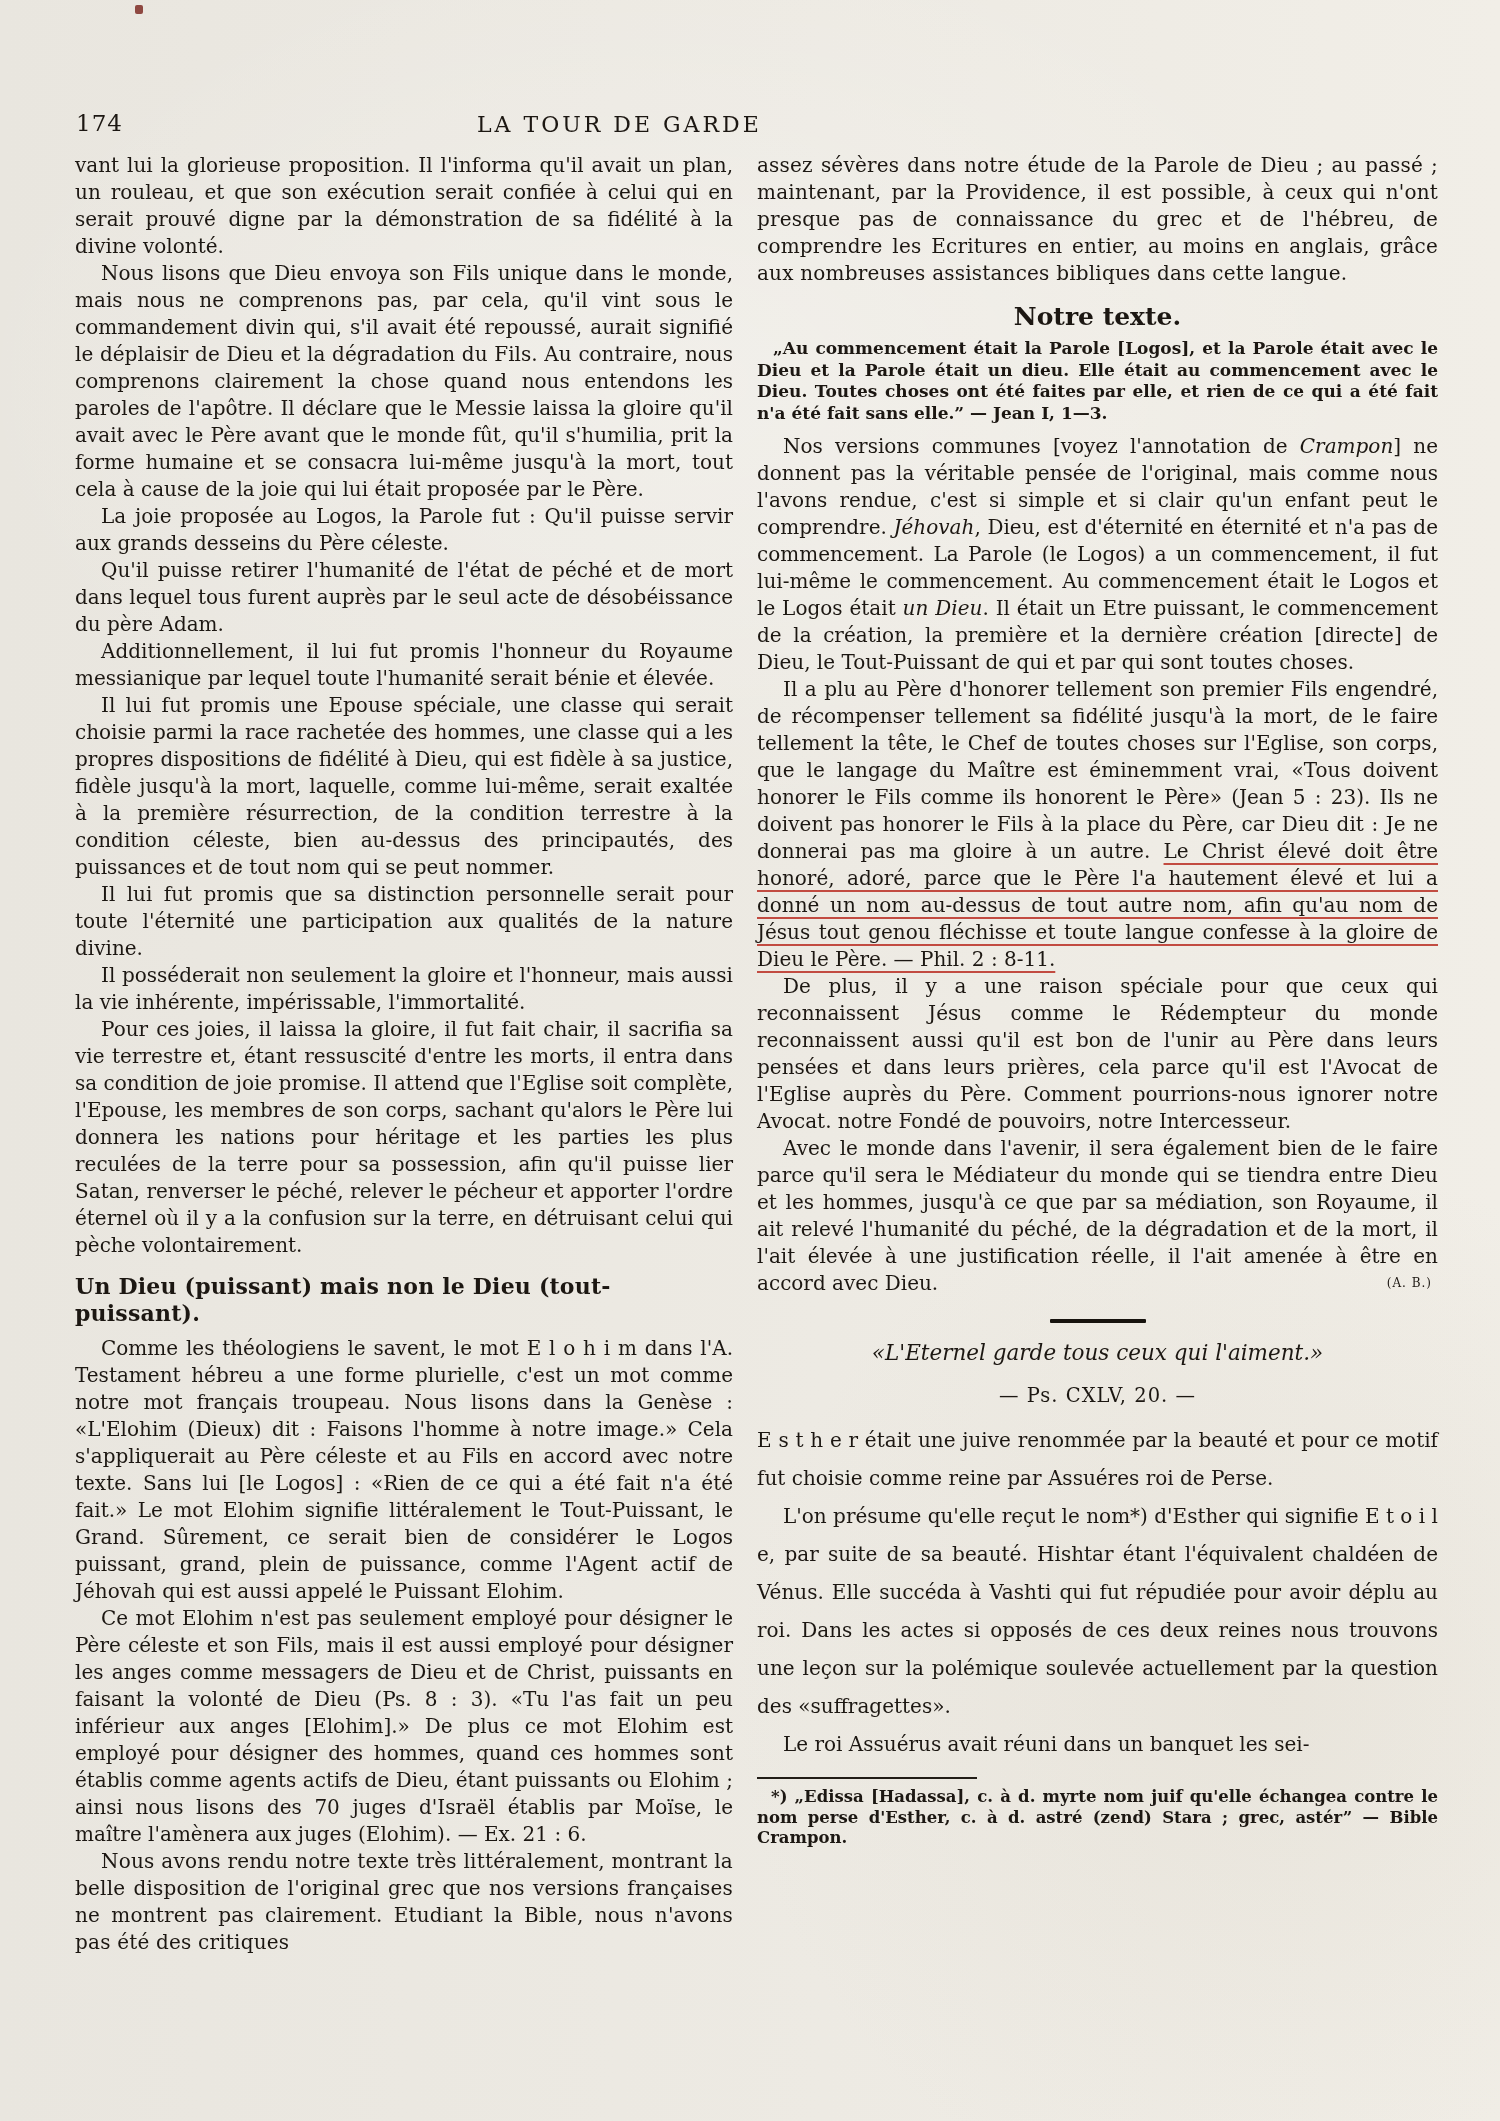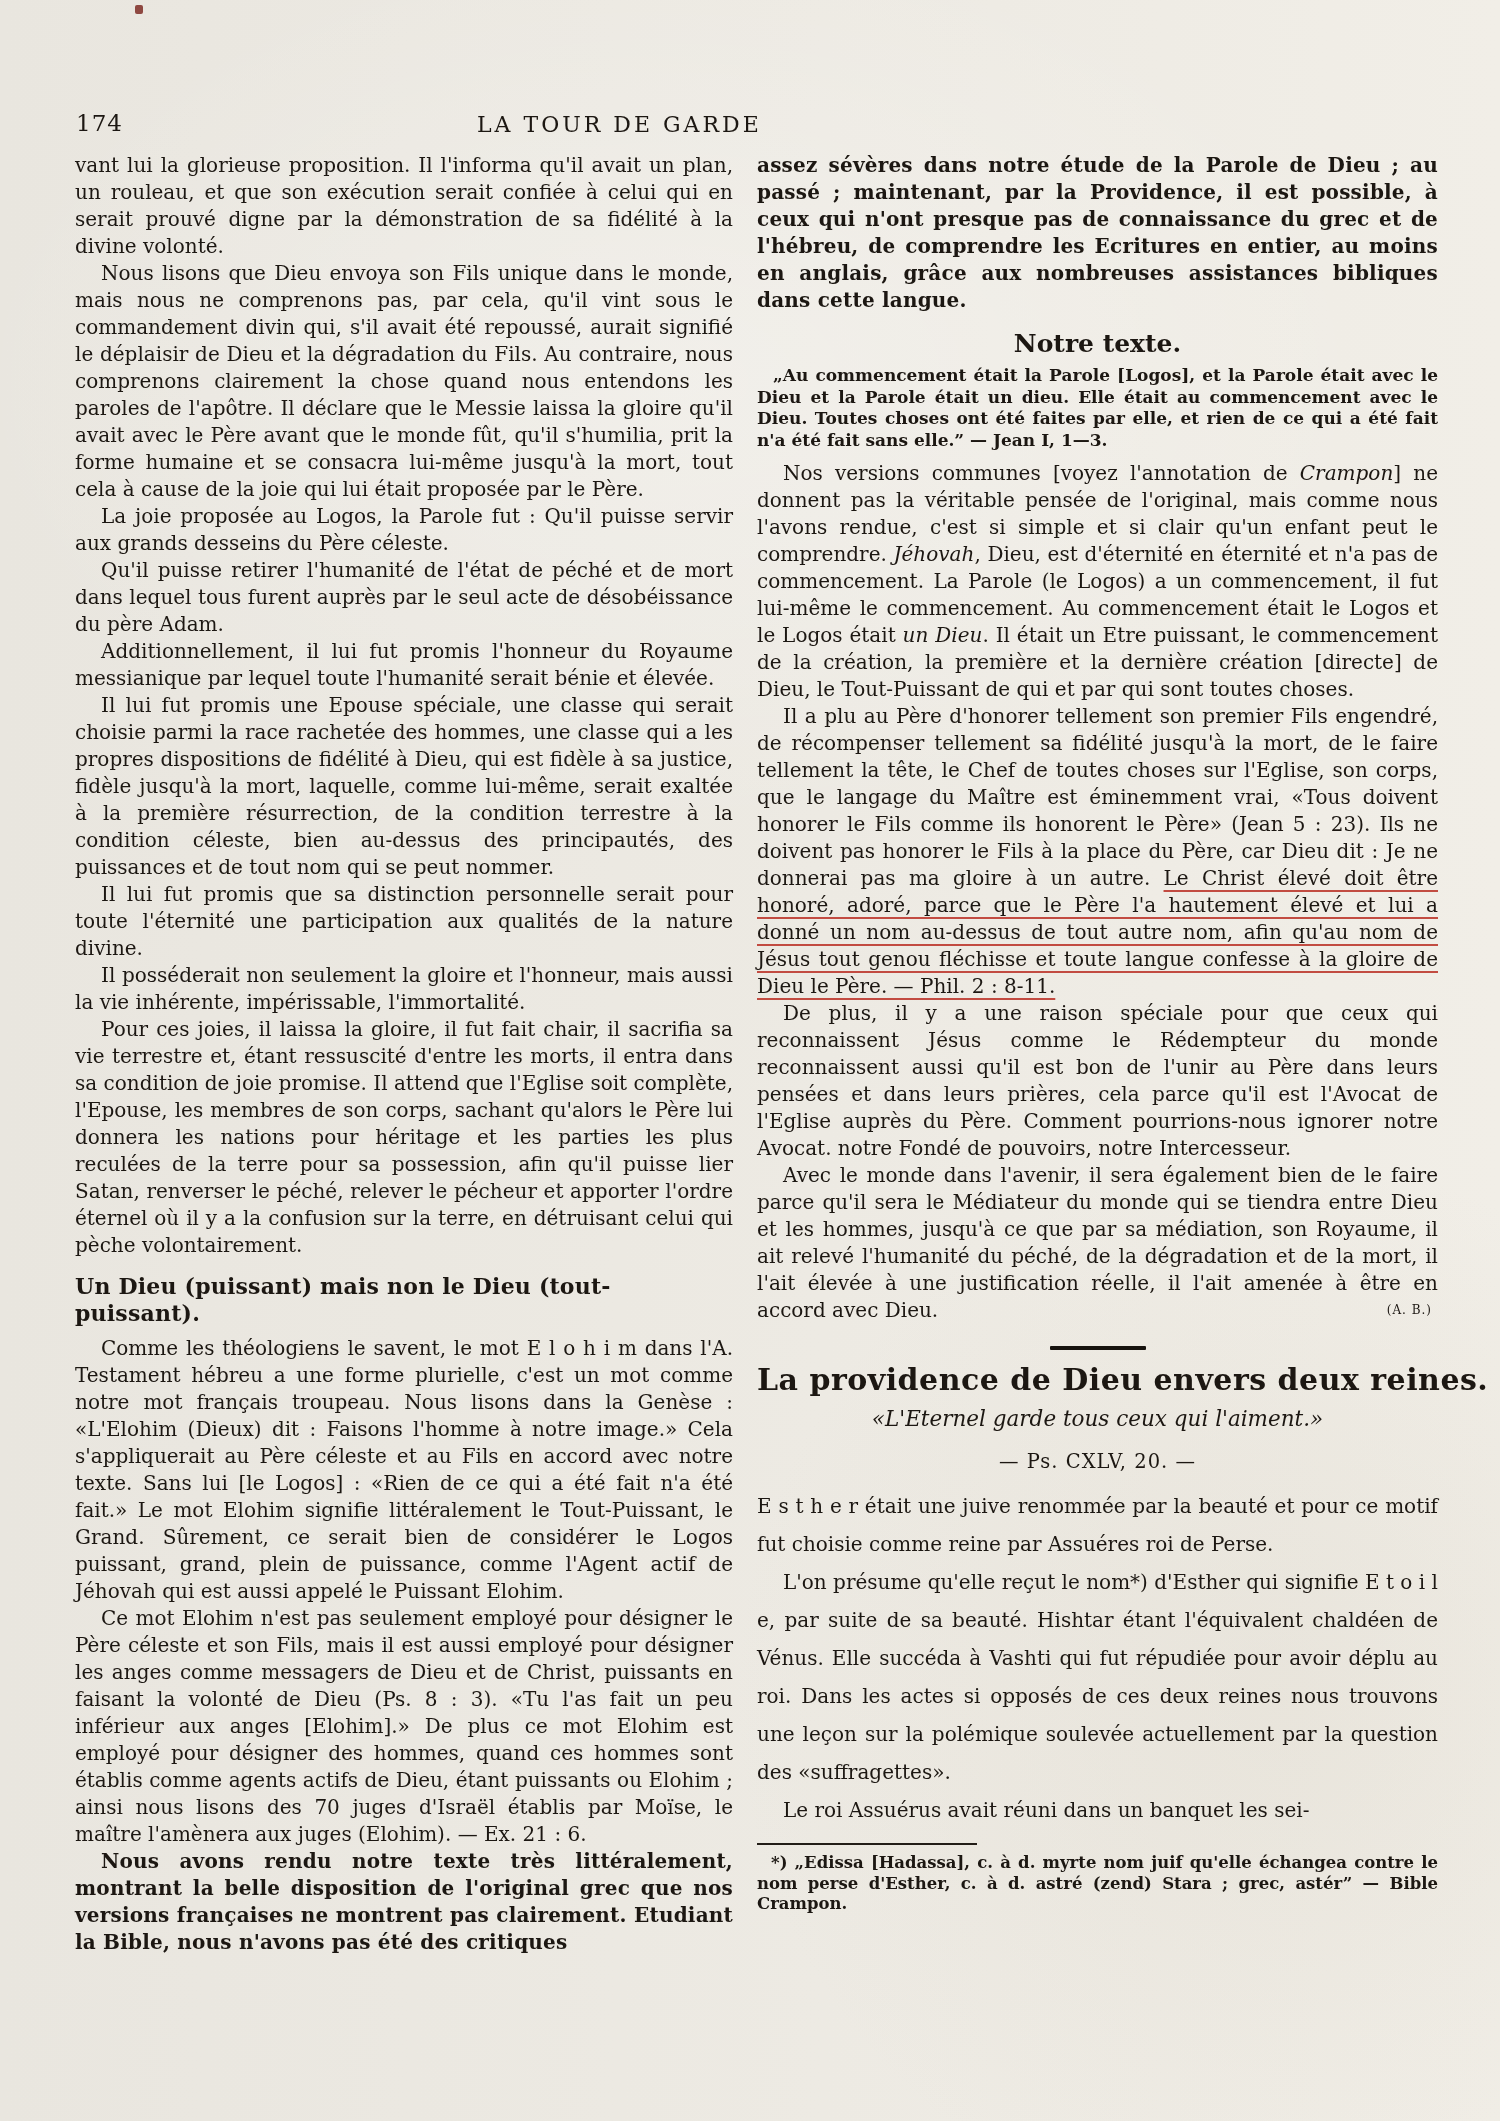--- a/index.html
+++ b/index.html
@@ -18,21 +18,21 @@
     overflow:hidden;
   }
   .ink-dot{position:absolute;left:135px;top:5px;width:8px;height:9px;background:#7e2b24;border-radius:2px;opacity:.85;}
   .page-number{position:absolute;left:76px;top:110px;font-size:23px;letter-spacing:1px;}
   .running-title{position:absolute;left:477px;top:112px;font-size:22px;letter-spacing:3px;white-space:nowrap;}
   .col{position:absolute;top:152px;text-align:justify;font-size:20px;line-height:27px;}
   .col-left{left:75px;width:658px;}
   .col-right{left:757px;width:681px;}
   p{margin:0;text-indent:26px;}
   p.noindent{text-indent:0;}
-  .bold-para{font-weight:bold;letter-spacing:.2px;}
+  .bold-para{font-weight:normal;letter-spacing:.2px;}
   .section-heading{
     font-size:22px;font-weight:bold;margin:14px 0 8px;text-indent:0;
     text-align:left;letter-spacing:.2px;
   }
   .notre-texte{font-size:25px;font-weight:bold;text-align:center;margin:16px 0 8px;text-indent:0;}
   .scripture{font-size:17px;line-height:21.5px;font-weight:bold;text-indent:16px;margin-bottom:9px;}
   .it{font-style:italic;}
   .red-underline{
     text-decoration:underline;
     text-decoration-color:rgba(188,58,47,0.9);
@@ -78,21 +78,20 @@
     <p class="noindent bold-para">assez sévères dans notre étude de la Parole de Dieu ; au passé ; maintenant, par la Providence, il est possible, à ceux qui n'ont presque pas de connaissance du grec et de l'hébreu, de comprendre les Ecritures en entier, au moins en anglais, grâce aux nombreuses assistances bibliques dans cette langue.</p>
     <h3 class="notre-texte">Notre texte.</h3>
     <p class="scripture">„Au commencement était la Parole [Logos], et la Parole était avec le Dieu et la Parole était un dieu.  Elle était au commencement avec le Dieu.  Toutes choses ont été faites par elle, et rien de ce qui a été fait n'a été fait sans elle.” — Jean I, 1—3.</p>
     <p><span>Nos versions communes [voyez l'annotation de </span><span class="it">Crampon</span><span>] ne donnent pas la véritable pensée de l'original, mais comme nous l'avons rendue, c'est si simple et si clair qu'un enfant peut le comprendre. </span><span class="it">Jéhovah</span><span>, Dieu, est d'éternité en éternité et n'a pas de commencement.  La Parole (le Logos) a un commencement, il fut lui-même le commencement.  Au commencement était le Logos et le Logos était </span><span class="it">un Dieu</span><span>.  Il était un Etre puissant, le commencement de la création, la première et la dernière création [directe] de Dieu, le Tout-Puissant de qui et par qui sont toutes choses.</span></p>
     <p><span>Il a plu au Père d'honorer tellement son premier Fils engendré, de récompenser tellement sa fidélité jusqu'à la mort, de le faire tellement la tête, le Chef de toutes choses sur l'Eglise, son corps, que le langage du Maître est éminemment vrai, «Tous doivent honorer le Fils comme ils honorent le Père» (Jean 5 : 23).  Ils ne doivent pas honorer le Fils à la place du Père, car Dieu dit : Je ne donnerai pas ma gloire à un autre.  </span><span class="red-underline">Le Christ élevé doit être honoré, adoré, parce que le Père l'a hautement élevé et lui a donné un nom au-dessus de tout autre nom, afin qu'au nom de Jésus tout genou fléchisse et toute langue confesse à la gloire de Dieu le Père. — Phil. 2 : 8-11.</span></p>
     <p>De plus, il y a une raison spéciale pour que ceux qui reconnaissent Jésus comme le Rédempteur du monde reconnaissent aussi qu'il est bon de l'unir au Père dans leurs pensées et dans leurs prières, cela parce qu'il est l'Avocat de l'Eglise auprès du Père.  Comment pourrions-nous ignorer notre Avocat. notre Fondé de pouvoirs, notre Intercesseur.</p>
     <p class="has-ab"><span>Avec le monde dans l'avenir, il sera également bien de le faire parce qu'il sera le Médiateur du monde qui se tiendra entre Dieu et les hommes, jusqu'à ce que par sa médiation, son Royaume, il ait relevé l'humanité du péché, de la dégradation et de la mort, il l'ait élevée à une justification réelle, il l'ait amenée à être en accord avec Dieu.</span><span class="ab">(A. B.)</span></p>
 
     <div class="divider"></div>
 
-    <h2 class="article-title">La providence de Dieu envers deux reines.</h2>
     <p class="epigraph">«L'Eternel garde tous ceux qui l'aiment.»</p>
     <p class="psalm-ref">— Ps. CXLV, 20. —</p>
     <p class="noindent art2">E s t h e r était une juive renommée par la beauté et pour ce motif fut choisie comme reine par Assuéres roi de Perse.</p>
     <p class="art2">L'on présume qu'elle reçut le nom*) d'Esther qui signifie E t o i l e, par suite de sa beauté.  Hishtar étant l'équivalent chaldéen de Vénus.  Elle succéda à Vashti qui fut répudiée pour avoir déplu au roi.  Dans les actes si opposés de ces deux reines nous trouvons une leçon sur la polémique soulevée actuellement par la question des «suffragettes».</p>
     <p class="art2">Le roi Assuérus avait réuni dans un banquet les sei-</p>
     <div class="footnote-rule"></div>
     <p class="footnote">*) „Edissa [Hadassa], c. à d. myrte nom juif qu'elle échangea contre le nom perse d'Esther, c. à d. astré (zend) Stara ; grec, astér” — Bible Crampon.</p>
   </div>
 </div>
 

